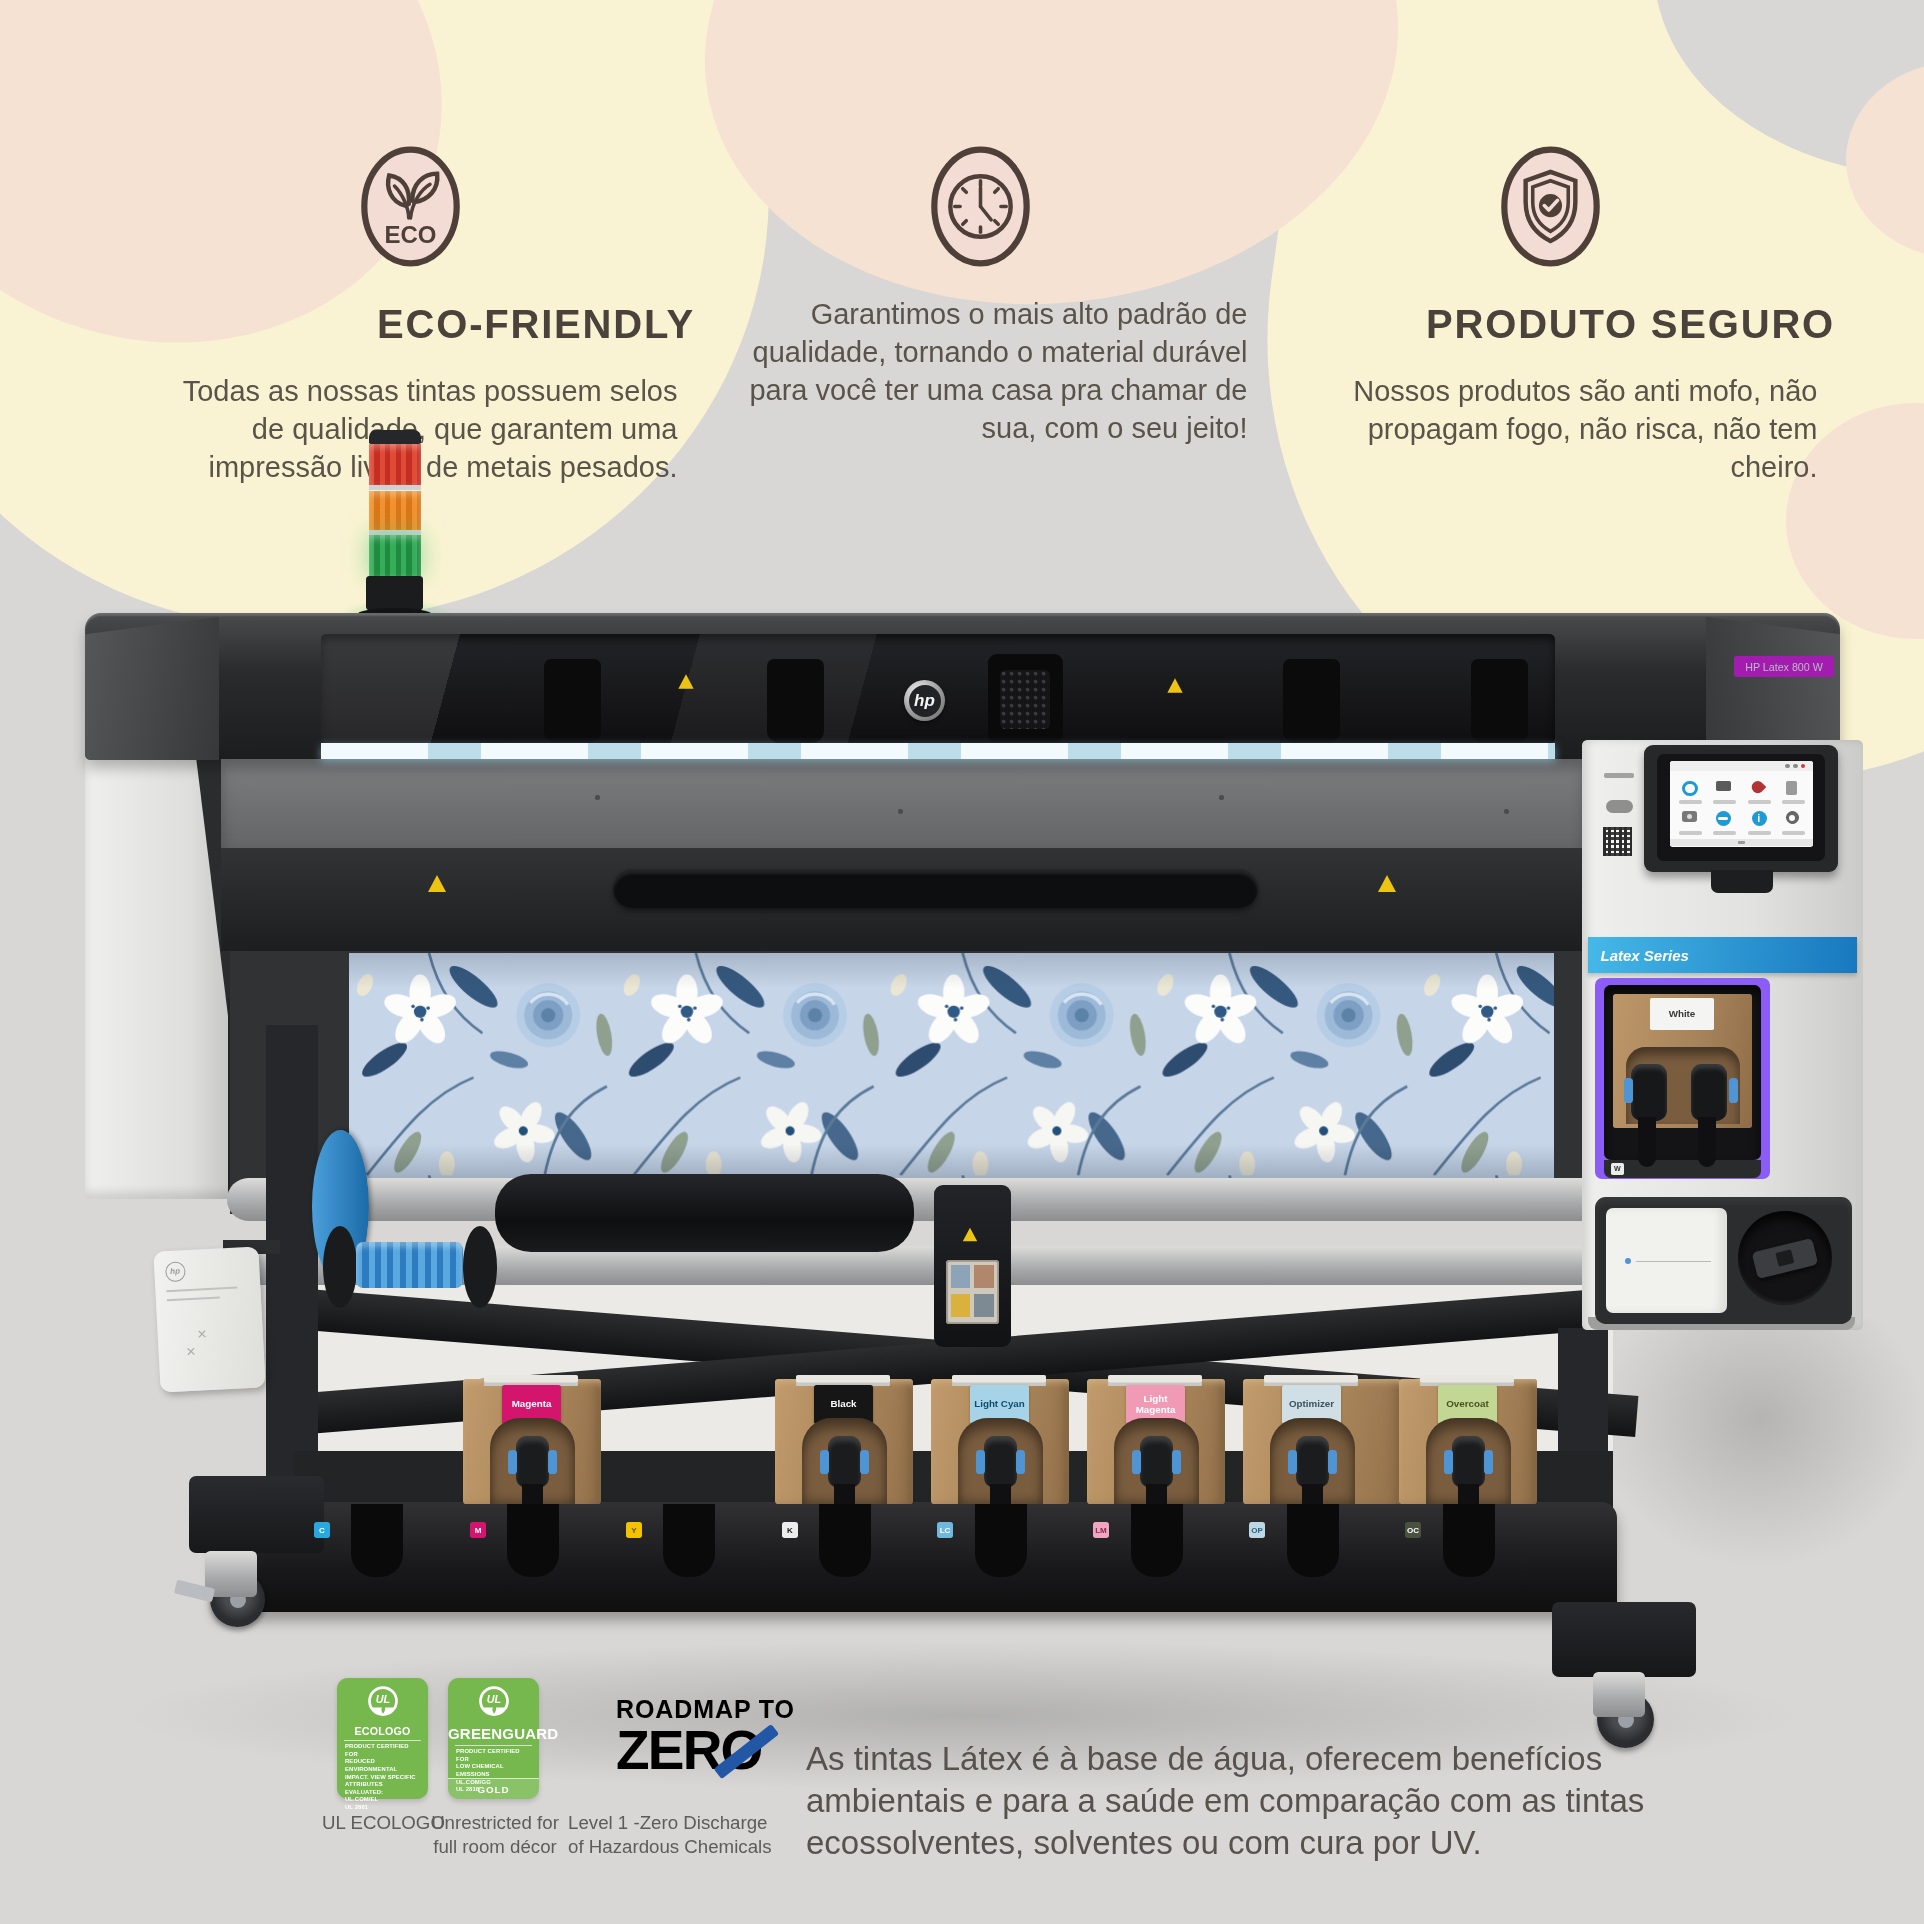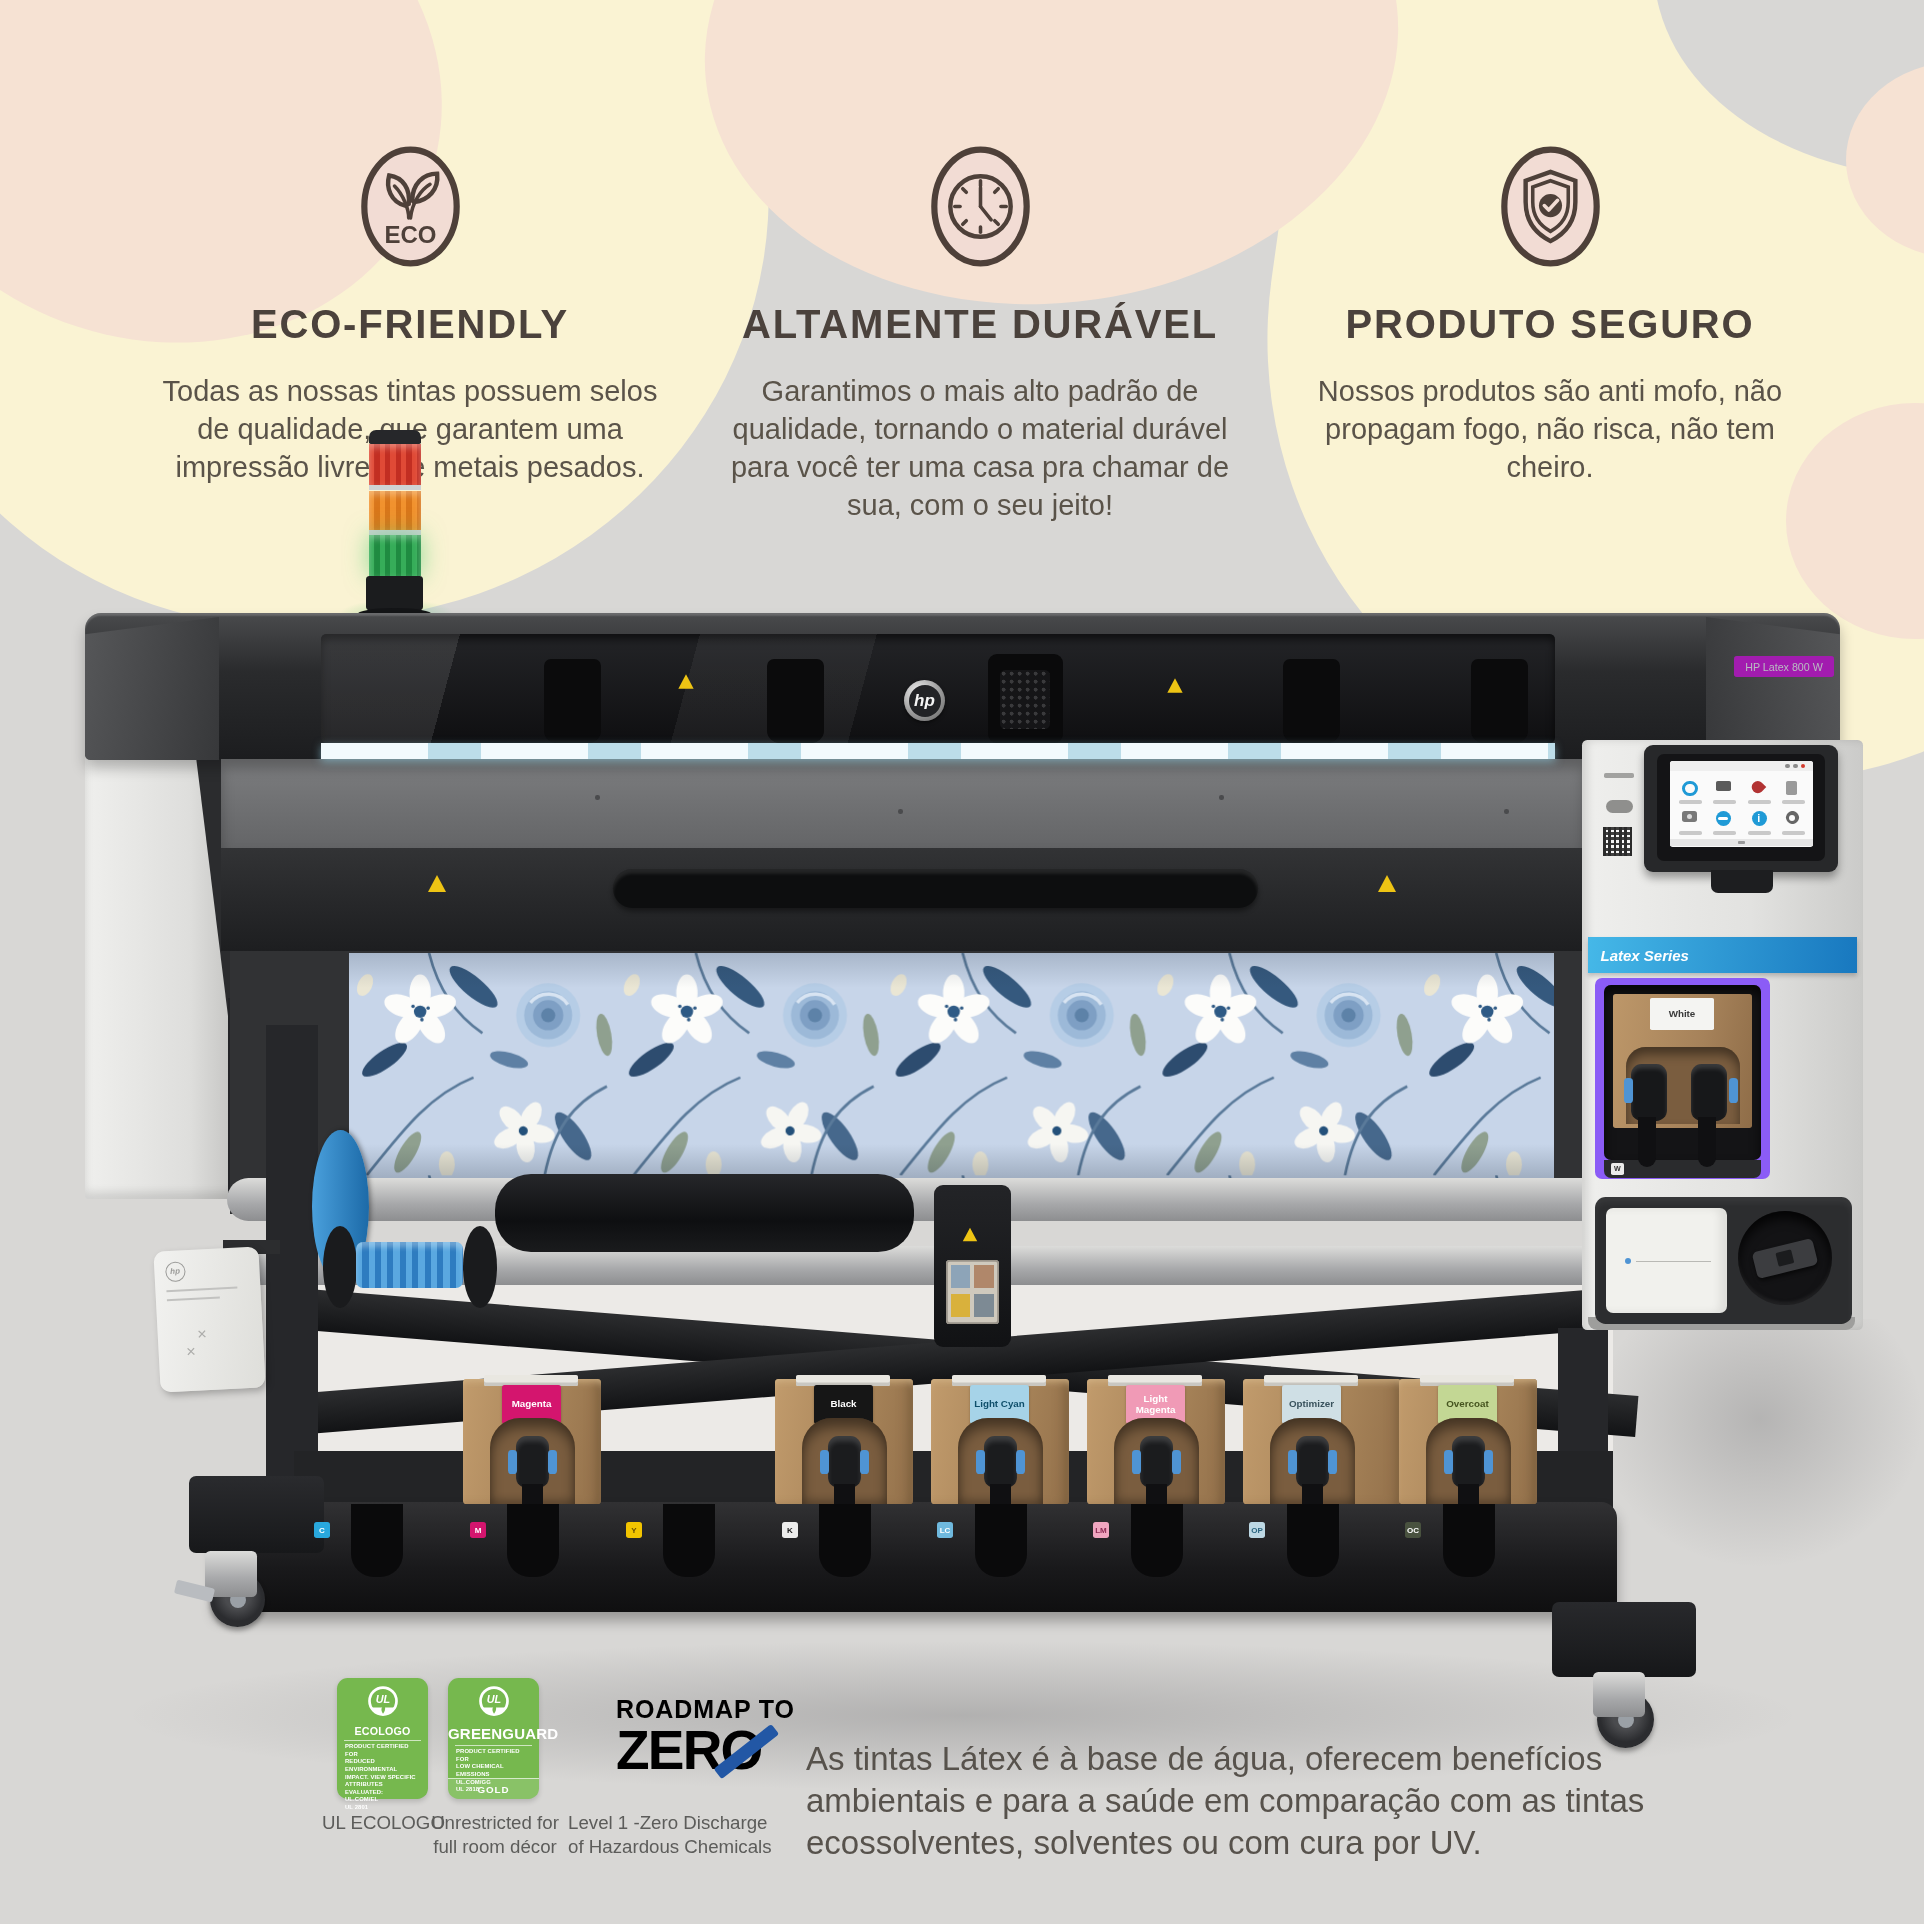--- a/index.html
+++ b/index.html
@@ -7,21 +7,21 @@
           background:#d8d7d5;font-family:"Liberation Sans",sans-serif;}
   .abs{position:absolute;}
 
   
   .blob{position:absolute;border-radius:50%;}
   .blob.yellow{background:#faf3d3;}
   .blob.peach{background:#f6e2d3;}
   .blob.graypatch{background:#d8d7d5;}
 
   
-  .feature{position:absolute;width:570px;text-align:center;color:#4b423c;}
+  .feature{position:absolute;width:570px;text-align:right;color:#4b423c;}
   .feature .f-icon{display:block;margin:0 auto;}
   .feature h2{margin:32px 0 0 0;font-size:40px;font-weight:700;letter-spacing:1.8px;color:#4b423c;}
   .feature p{margin:25px auto 0 auto;max-width:535px;font-size:29px;line-height:38px;
              font-weight:400;color:#5a5349;}
 
   
   .metal{background:linear-gradient(#dcdcda,#a7a8aa 60%,#8d8e90);}
   .tri{width:0;height:0;border-left:9.8px solid transparent;border-right:9.8px solid transparent;
        border-bottom:17px solid #eec414;position:absolute;}
   .screw{position:absolute;width:4.5px;height:4.5px;border-radius:50%;background:#4a4b4d;}
@@ -130,21 +130,20 @@
         <line x1="29" y1="71" x2="35" y2="71"></line>
           <line x1="81" y1="71" x2="87" y2="71"></line>
         <line x1="38" y1="51" x2="42" y2="55"></line>
           <line x1="74" y1="87" x2="78" y2="91"></line>
         <line x1="78" y1="51" x2="74" y2="55"></line>
           <line x1="42" y1="87" x2="38" y2="91"></line>
         <line x1="58" y1="71" x2="58" y2="50"></line>
           <line x1="58" y1="71" x2="70" y2="86"></line>
       </g>
     </svg>
-    <h2>ALTAMENTE DURÁVEL</h2>
     <p>Garantimos o mais alto padrão de qualidade, tornando o material durável para você ter uma casa pra chamar de sua, com o seu jeito!</p>
   </div>
 
   <div class="feature" style="left:1265px;top:143px;">
     <svg class="f-icon" width="103" height="127" viewBox="0 0 116 142">
       <ellipse cx="58" cy="71" rx="52" ry="64" fill="#f2dcd4" stroke="#4e4039" stroke-width="7"></ellipse>
       <path d="M58 32 L86 42 V66 C86 88 74 102 58 110 C42 102 30 88 30 66 V42 Z" fill="none" stroke="#4e4039" stroke-width="5"></path>
       <path d="M58 42 L78 49 V66 C78 82 69 93 58 99 C47 93 38 82 38 66 V49 Z" fill="none" stroke="#4e4039" stroke-width="4"></path>
       <circle cx="58" cy="70" r="13" fill="#4e4039"></circle>
       <path d="M51 70 L56 75 L66 64" fill="none" stroke="#f2dcd4" stroke-width="4" stroke-linecap="round" stroke-linejoin="round"></path>

